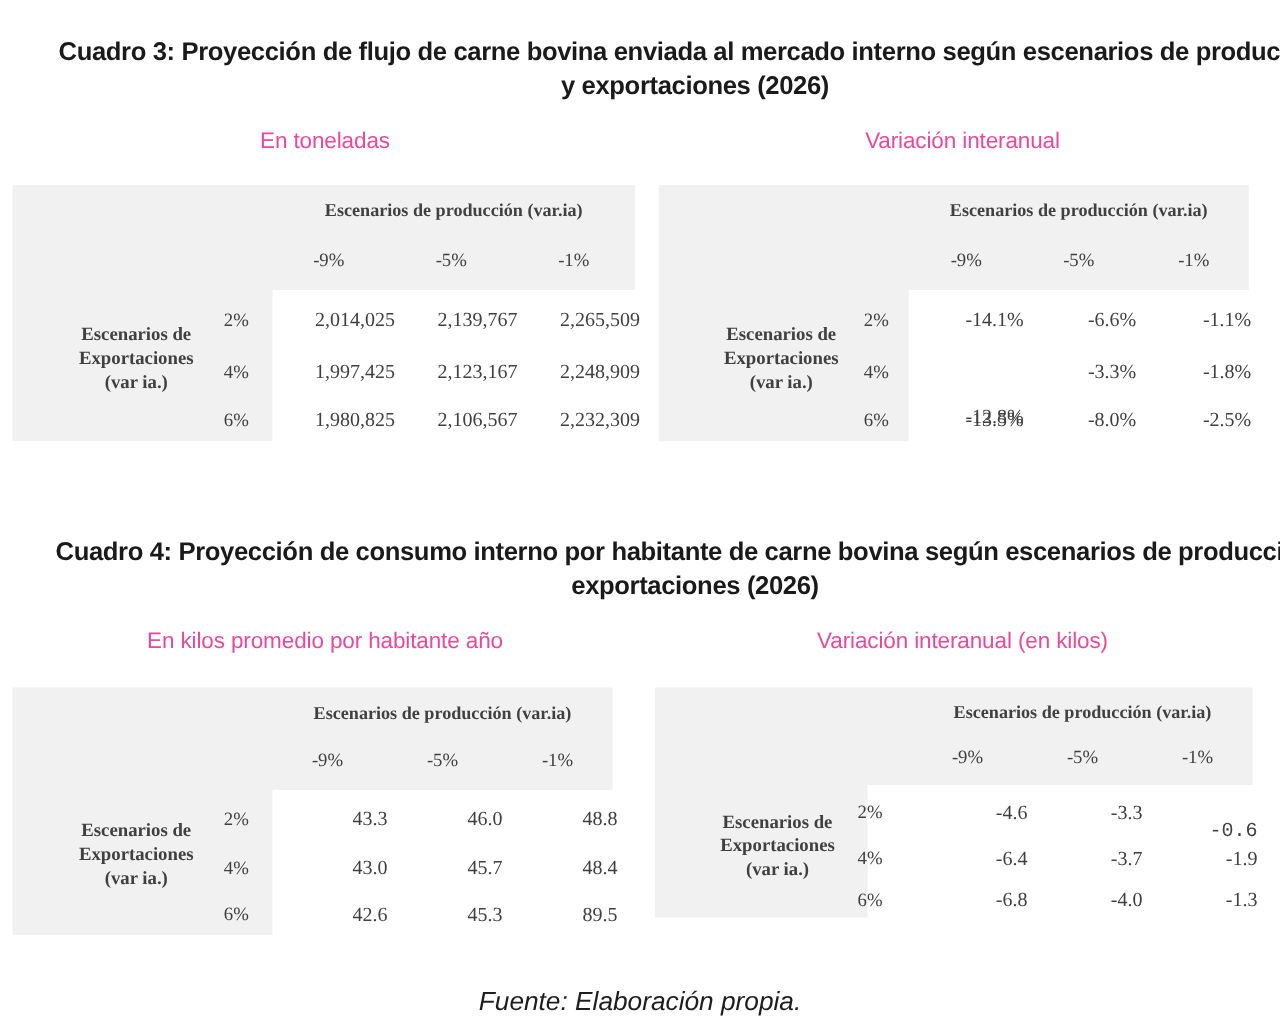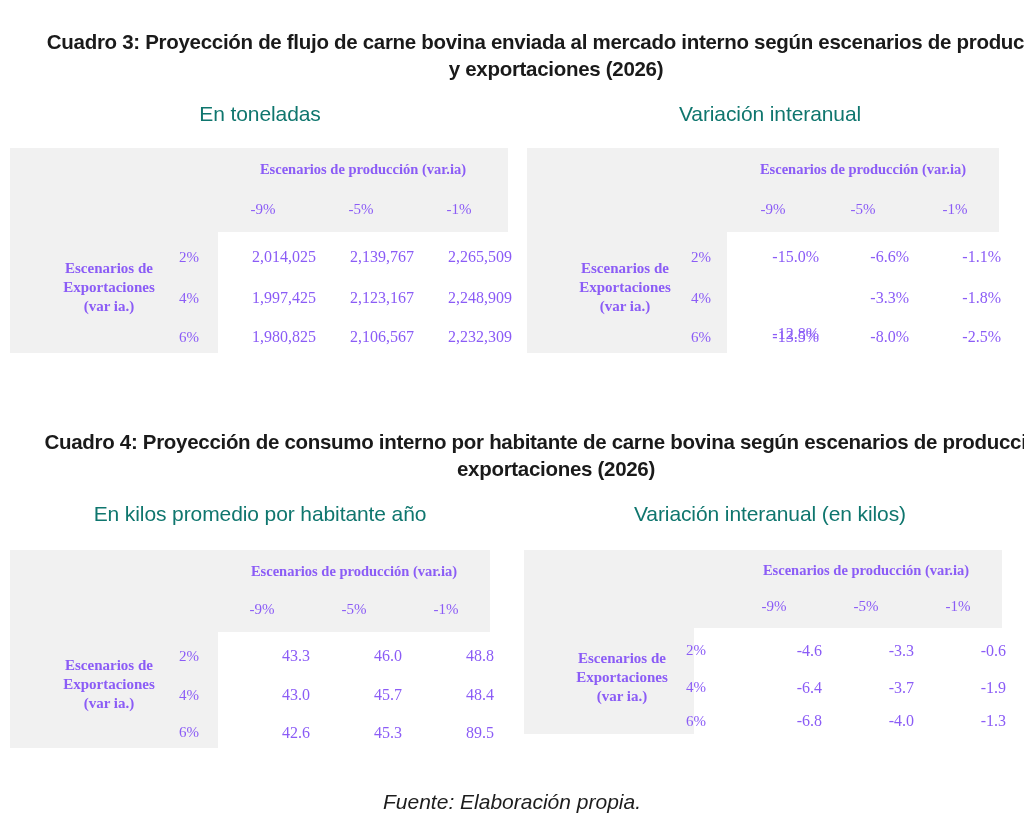--- a/index.html
+++ b/index.html
@@ -26,30 +26,30 @@
     color: #1a1a1a;
     letter-spacing: -0.3px;
     padding: 0 44px;
   }
 
   
   .sub-caption {
     text-align: center;
     font-family: "Liberation Sans", sans-serif;
     font-weight: normal;
-    font-size: 21px;
-    color: #0f766e;
+    font-size: 18px;
+    color: #ec4899;
     letter-spacing: -0.1px;
   }
 
   
   .matrix {
     position: relative;
     font-family: "Liberation Serif", serif;
-    color: #8b5cf6;
+    color: #404040;
   }
   .matrix .band-grey {
     position: absolute;
     background: #f1f1f1;
   }
   .matrix .cellbox {
     position: absolute;
     display: flex;
     align-items: center;
     box-sizing: border-box;
@@ -151,21 +151,21 @@
     <div class="cellbox col-head" style="left:384px; top:46px; width:88px; height:30px;">-1%</div>
 
     <div class="cellbox row-stub" style="left:0; top:108px; width:148px; height:62px;">
         <span style="display: block;">Escenarios de<br>Exportaciones<br>(var ia.)</span>
       </div>
 
     <div class="cellbox row-head" style="left:148px; top:92px; width:52px; height:34px;">2%</div>
     <div class="cellbox row-head" style="left:148px; top:133px; width:52px; height:34px;">4%</div>
     <div class="cellbox row-head" style="left:148px; top:173px; width:52px; height:32px;">6%</div>
 
-    <div class="cellbox data-cell" style="left:204px; top:92px; width:88px; height:34px;">-15.0%</div>
+    <div class="cellbox data-cell" style="left:204px; top:92px; width:88px; height:34px;">-14.1%</div>
     <div class="cellbox data-cell" style="left:294px; top:92px; width:88px; height:34px;">-6.6%</div>
     <div class="cellbox data-cell" style="left:386px; top:92px; width:88px; height:34px;">-1.1%</div>
 
     <div class="cellbox data-cell" style="left:204px; top:133px; width:88px; height:34px;margin-top:36px;">-12.8%</div>
     <div class="cellbox data-cell" style="left:294px; top:133px; width:88px; height:34px;">-3.3%</div>
     <div class="cellbox data-cell" style="left:386px; top:133px; width:88px; height:34px;">-1.8%</div>
 
     <div class="cellbox data-cell" style="left:204px; top:173px; width:88px; height:32px;">-13.5%</div>
     <div class="cellbox data-cell" style="left:294px; top:173px; width:88px; height:32px;">-8.0%</div>
     <div class="cellbox data-cell" style="left:386px; top:173px; width:88px; height:32px;">-2.5%</div>
@@ -226,21 +226,21 @@
     <div class="cellbox row-stub" style="left:0; top:96px; width:148px; height:62px;">
         <span style="display: block;">Escenarios de<br>Exportaciones<br>(var ia.)</span>
       </div>
 
     <div class="cellbox row-head" style="left:148px; top:85px; width:48px; height:31px;">2%</div>
     <div class="cellbox row-head" style="left:148px; top:122px; width:48px; height:31px;">4%</div>
     <div class="cellbox row-head" style="left:148px; top:158px; width:48px; height:26px;">6%</div>
 
     <div class="cellbox data-cell" style="left:210px; top:85px; width:88px; height:31px;">-4.6</div>
     <div class="cellbox data-cell" style="left:302px; top:85px; width:88px; height:31px;">-3.3</div>
-    <div class="cellbox data-cell" style="left:394px; top:85px; width:88px; height:31px;">-0.6</div>
+    <div class="cellbox data-cell" style="left:394px; top:99px; width:88px; height:31px;font-family:Liberation Mono, monospace;">-0.6</div>
 
     <div class="cellbox data-cell" style="left:210px; top:122px; width:88px; height:31px;">-6.4</div>
     <div class="cellbox data-cell" style="left:302px; top:122px; width:88px; height:31px;">-3.7</div>
     <div class="cellbox data-cell" style="left:394px; top:122px; width:88px; height:31px;">-1.9</div>
 
     <div class="cellbox data-cell" style="left:210px; top:158px; width:88px; height:26px;">-6.8</div>
     <div class="cellbox data-cell" style="left:302px; top:158px; width:88px; height:26px;">-4.0</div>
     <div class="cellbox data-cell" style="left:394px; top:158px; width:88px; height:26px;">-1.3</div>
   </div>
 </div>

